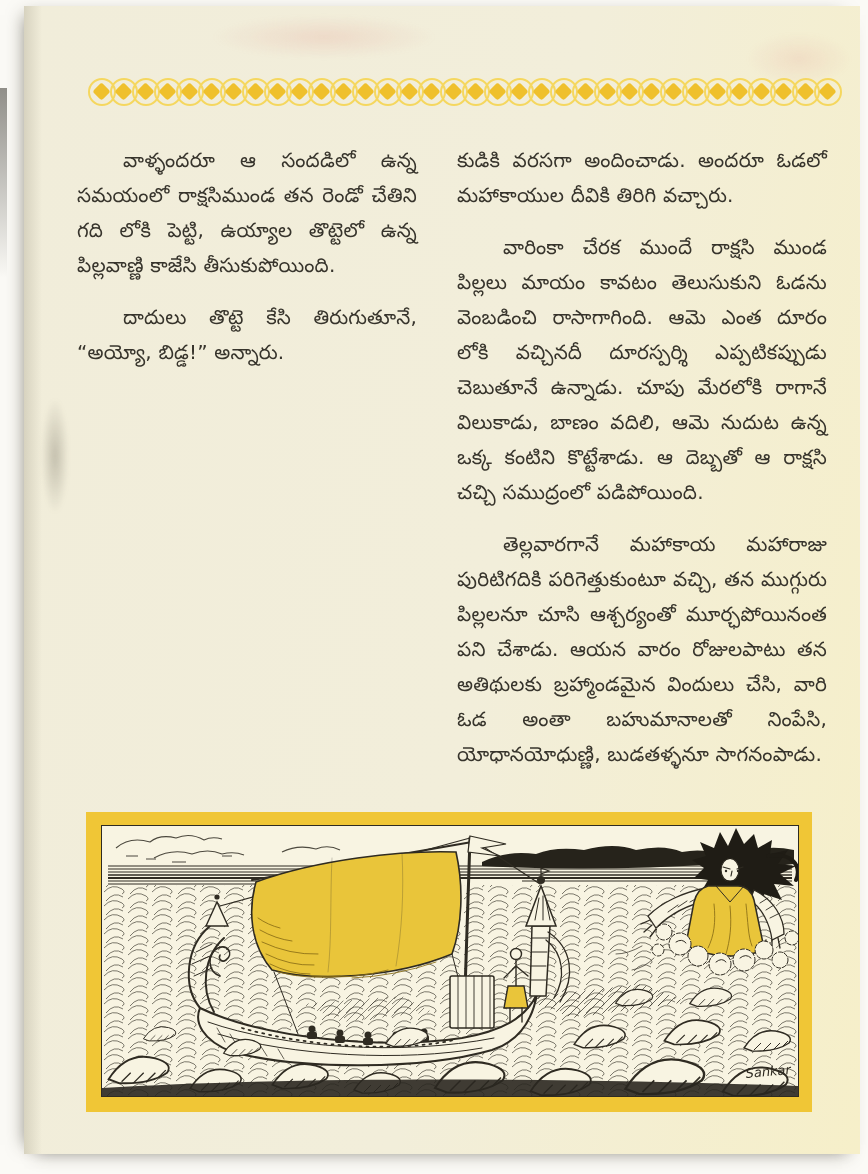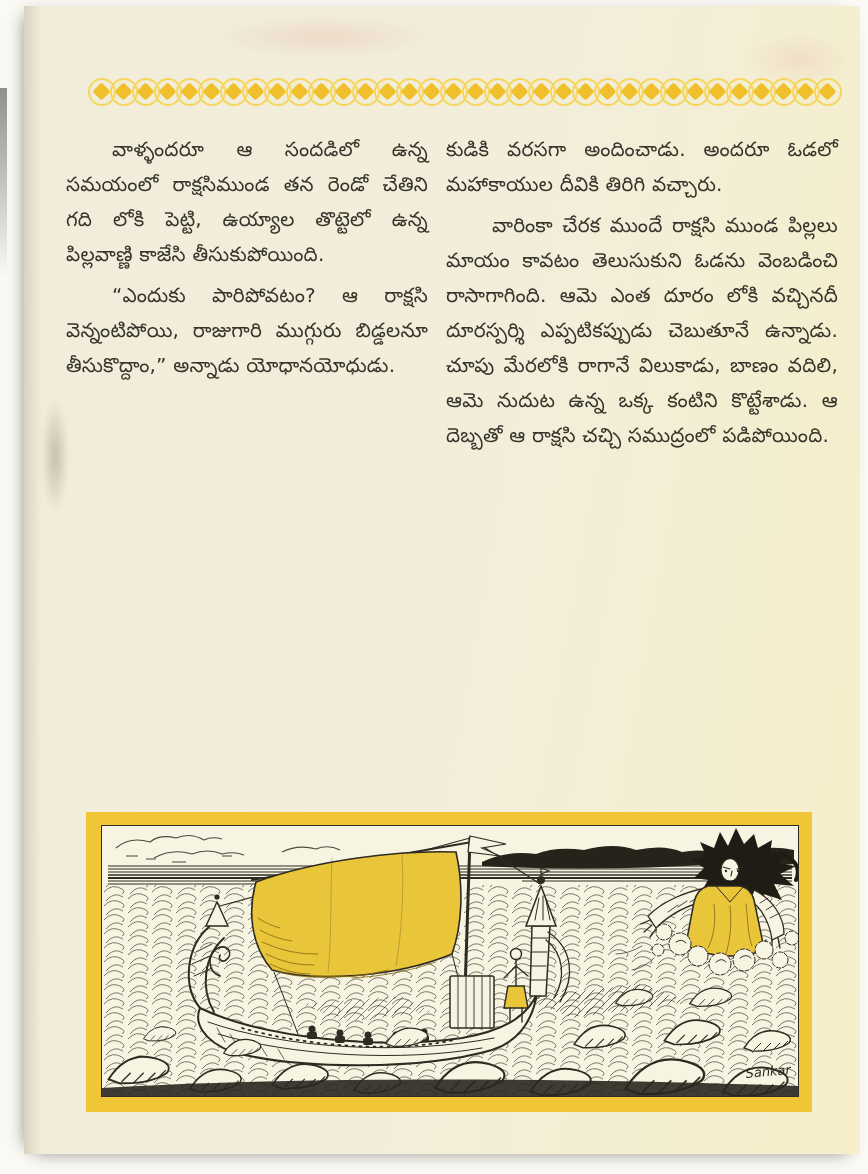--- a/index.html
+++ b/index.html
@@ -39,21 +39,21 @@
     border-radius:50%;margin-left:-6px;position:relative;box-sizing:border-box;}
   .motif:first-child{margin-left:0;}
   .motif::after{content:"";position:absolute;left:5px;top:5px;width:13px;height:13px;
     background:var(--c2);transform:rotate(45deg);border-radius:3px;}
 
   
   .col{
     position:absolute;top:120px;font-size:20px;line-height:35px;color:#37342c;
     text-align:justify;letter-spacing:.2px;
   }
-  .col p{margin:6px;text-indent:46px;}
+  .col p{margin:17px;text-indent:46px;}
   .col p.cont{text-indent:0;}
   .col-left{left:36px;width:374px;}
   .col-right{left:416px;width:404px;}
 
   
   .illus-frame{
     position:absolute;left:62px;top:806px;width:726px;height:300px;
     background:#f0c636;box-sizing:border-box;padding:13px 15px 17px;
   }
   .illus-frame svg{display:block;border:1.6px solid #2f2b22;background:#f8f4e2;}
@@ -101,26 +101,27 @@
       <span class="motif"></span>
       <span class="motif"></span>
       <span class="motif"></span>
       <span class="motif"></span>
       <span class="motif"></span>
       <span class="motif"></span>
     </div>
 
   <div class="col col-left">
     <p>వాళ్ళందరూ ఆ సందడిలో ఉన్న సమయంలో రాక్షసిముండ తన రెండో చేతిని గది లోకి పెట్టి, ఉయ్యాల తొట్టెలో ఉన్న పిల్లవాణ్ణి కాజేసి తీసుకుపోయింది.</p>
-    <p>“ఎందుకు పారిపోవటం? ఆ రాక్షసి వెన్నంటిపోయి, రాజుగారి ముగ్గురు బిడ్డలనూ తీసుకొద్దాం,” అన్నాడు యోధానయోధుడు.</p>
+    <p>దాదులు తొట్టె కేసి తిరుగుతూనే, “అయ్యో, బిడ్డ!” అన్నారు.</p>
   </div>
 
   <div class="col col-right">
     <p class="cont">కుడికి వరసగా అందించాడు. అందరూ ఓడలో మహాకాయుల దీవికి తిరిగి వచ్చారు.</p>
     <p>వారింకా చేరక ముందే రాక్షసి ముండ పిల్లలు మాయం కావటం తెలుసుకుని ఓడను వెంబడించి రాసాగాగింది. ఆమె ఎంత దూరం లోకి వచ్చినదీ దూరస్పర్శి ఎప్పటికప్పుడు చెబుతూనే ఉన్నాడు. చూపు మేరలోకి రాగానే విలుకాడు, బాణం వదిలి, ఆమె నుదుట ఉన్న ఒక్క కంటిని కొట్టేశాడు. ఆ దెబ్బతో ఆ రాక్షసి చచ్చి సముద్రంలో పడిపోయింది.</p>
+    <p>తెల్లవారగానే మహాకాయ మహారాజు పురిటిగదికి పరిగెత్తుకుంటూ వచ్చి, తన ముగ్గురు పిల్లలనూ చూసి ఆశ్చర్యంతో మూర్ఛపోయినంత పని చేశాడు. ఆయన వారం రోజులపాటు తన అతిథులకు బ్రహ్మాండమైన విందులు చేసి, వారి ఓడ అంతా బహుమానాలతో నింపేసి, యోధానయోధుణ్ణి, బుడతళ్ళనూ సాగనంపాడు.</p>
   </div>
 
   <div class="illus-frame">
     <svg width="696" height="270" viewBox="0 0 696 270" xmlns="http://www.w3.org/2000/svg">
       <defs>
         <pattern id="seatex" width="48" height="14" patternUnits="userSpaceOnUse">
           <path d="M2,10 q8,-9 18,-3 q4,3 0,5 M28,12 q8,-10 17,-4" stroke="#2f2b22" stroke-width="0.9" fill="none" opacity="0.7"></path>
         </pattern>
         <pattern id="hx" width="8" height="8" patternUnits="userSpaceOnUse">
           <path d="M0,8 L8,0" stroke="#2f2b22" stroke-width="1"></path>

